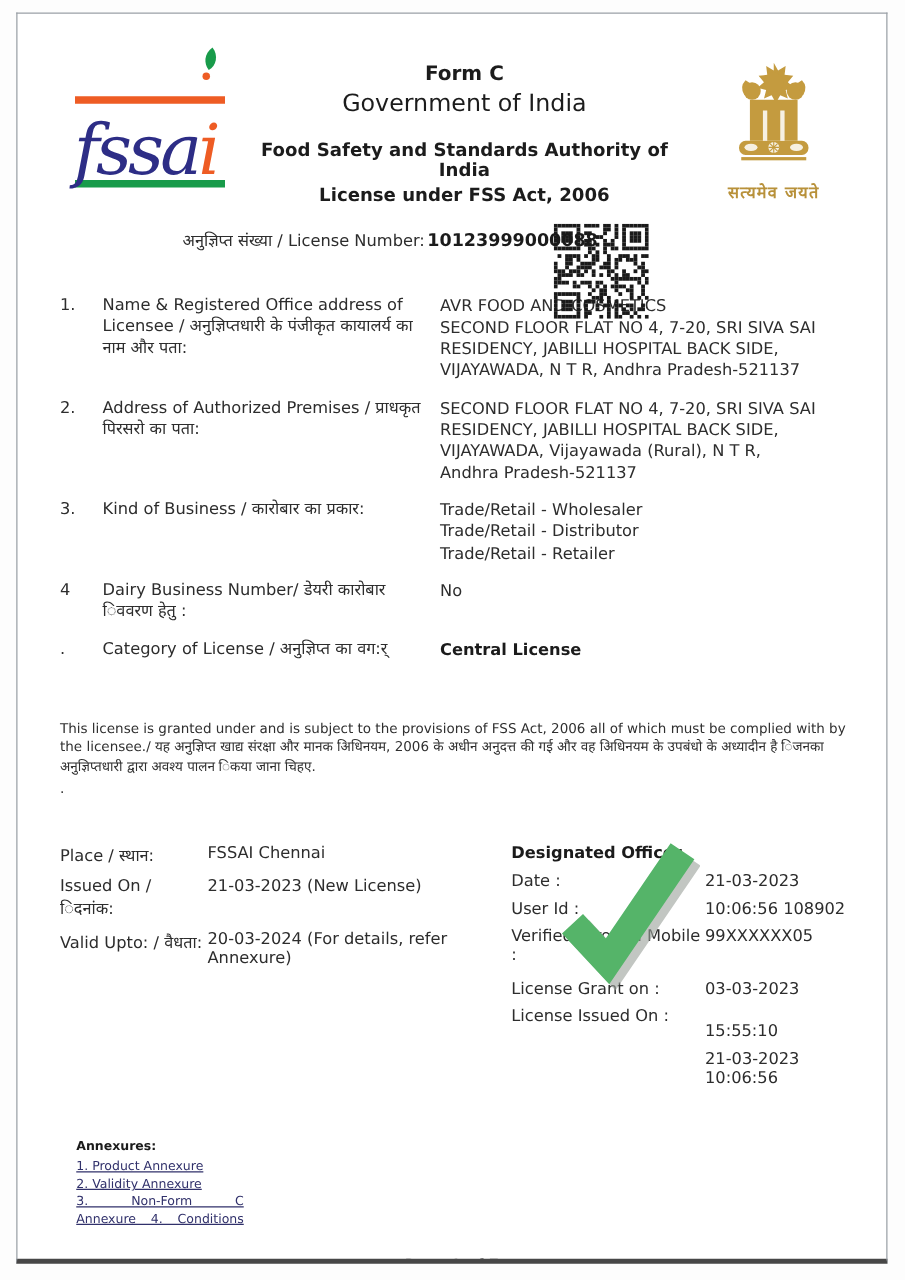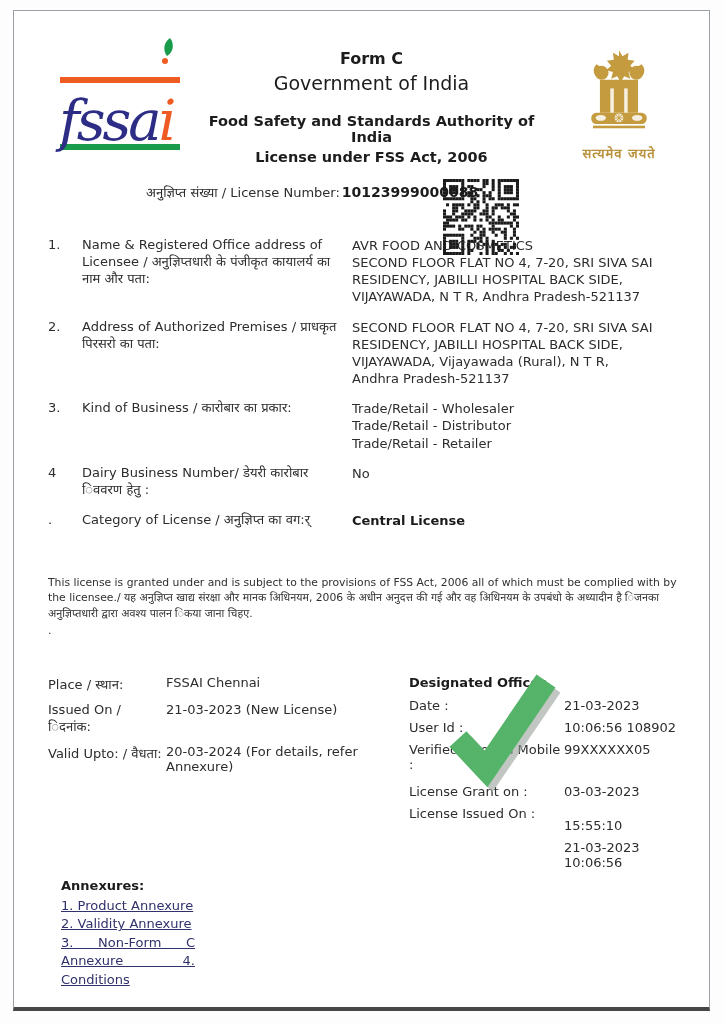--- a/index.html
+++ b/index.html
@@ -48,21 +48,21 @@
   .issuance { width:361px; flex:0 0 auto; }
   .iss-row { display:grid; grid-template-columns:118px 1fr; margin-bottom:9px; }
   .officer { flex:1; }
   .off-head { font-weight:bold; color:#1b1b1b; margin-bottom:8px; }
   .off-row { display:grid; grid-template-columns:155px 1fr; margin-bottom:7px; }
   .off-gap { margin-top:12px; }
   .off-low .oval { padding-top:12px; }
   .checkmark { position:absolute; left:392px; top:-8px; width:120px; height:130px; pointer-events:none; }
 
   
-  .annexures { margin-left:13px; width:134px; font-size:13px; line-height:1.42; }
+  .annexures { margin-top:34px; margin-left:13px; width:134px; font-size:10px; line-height:1.42; }
   .anx-head { font-weight:bold; color:#1b1b1b; margin-bottom:2px; }
   .anx-link { color:#31316b; text-decoration:underline; cursor:pointer; display:block; }
   .anx-just { text-align:justify; text-align-last:justify; }
 
   .page-footer { position:absolute; bottom:16px; left:0; width:100%; text-align:center; font-size:13.5px; color:#2d2d2d; }
 </style>
 </head>
 <body>
 
 <div class="page">

